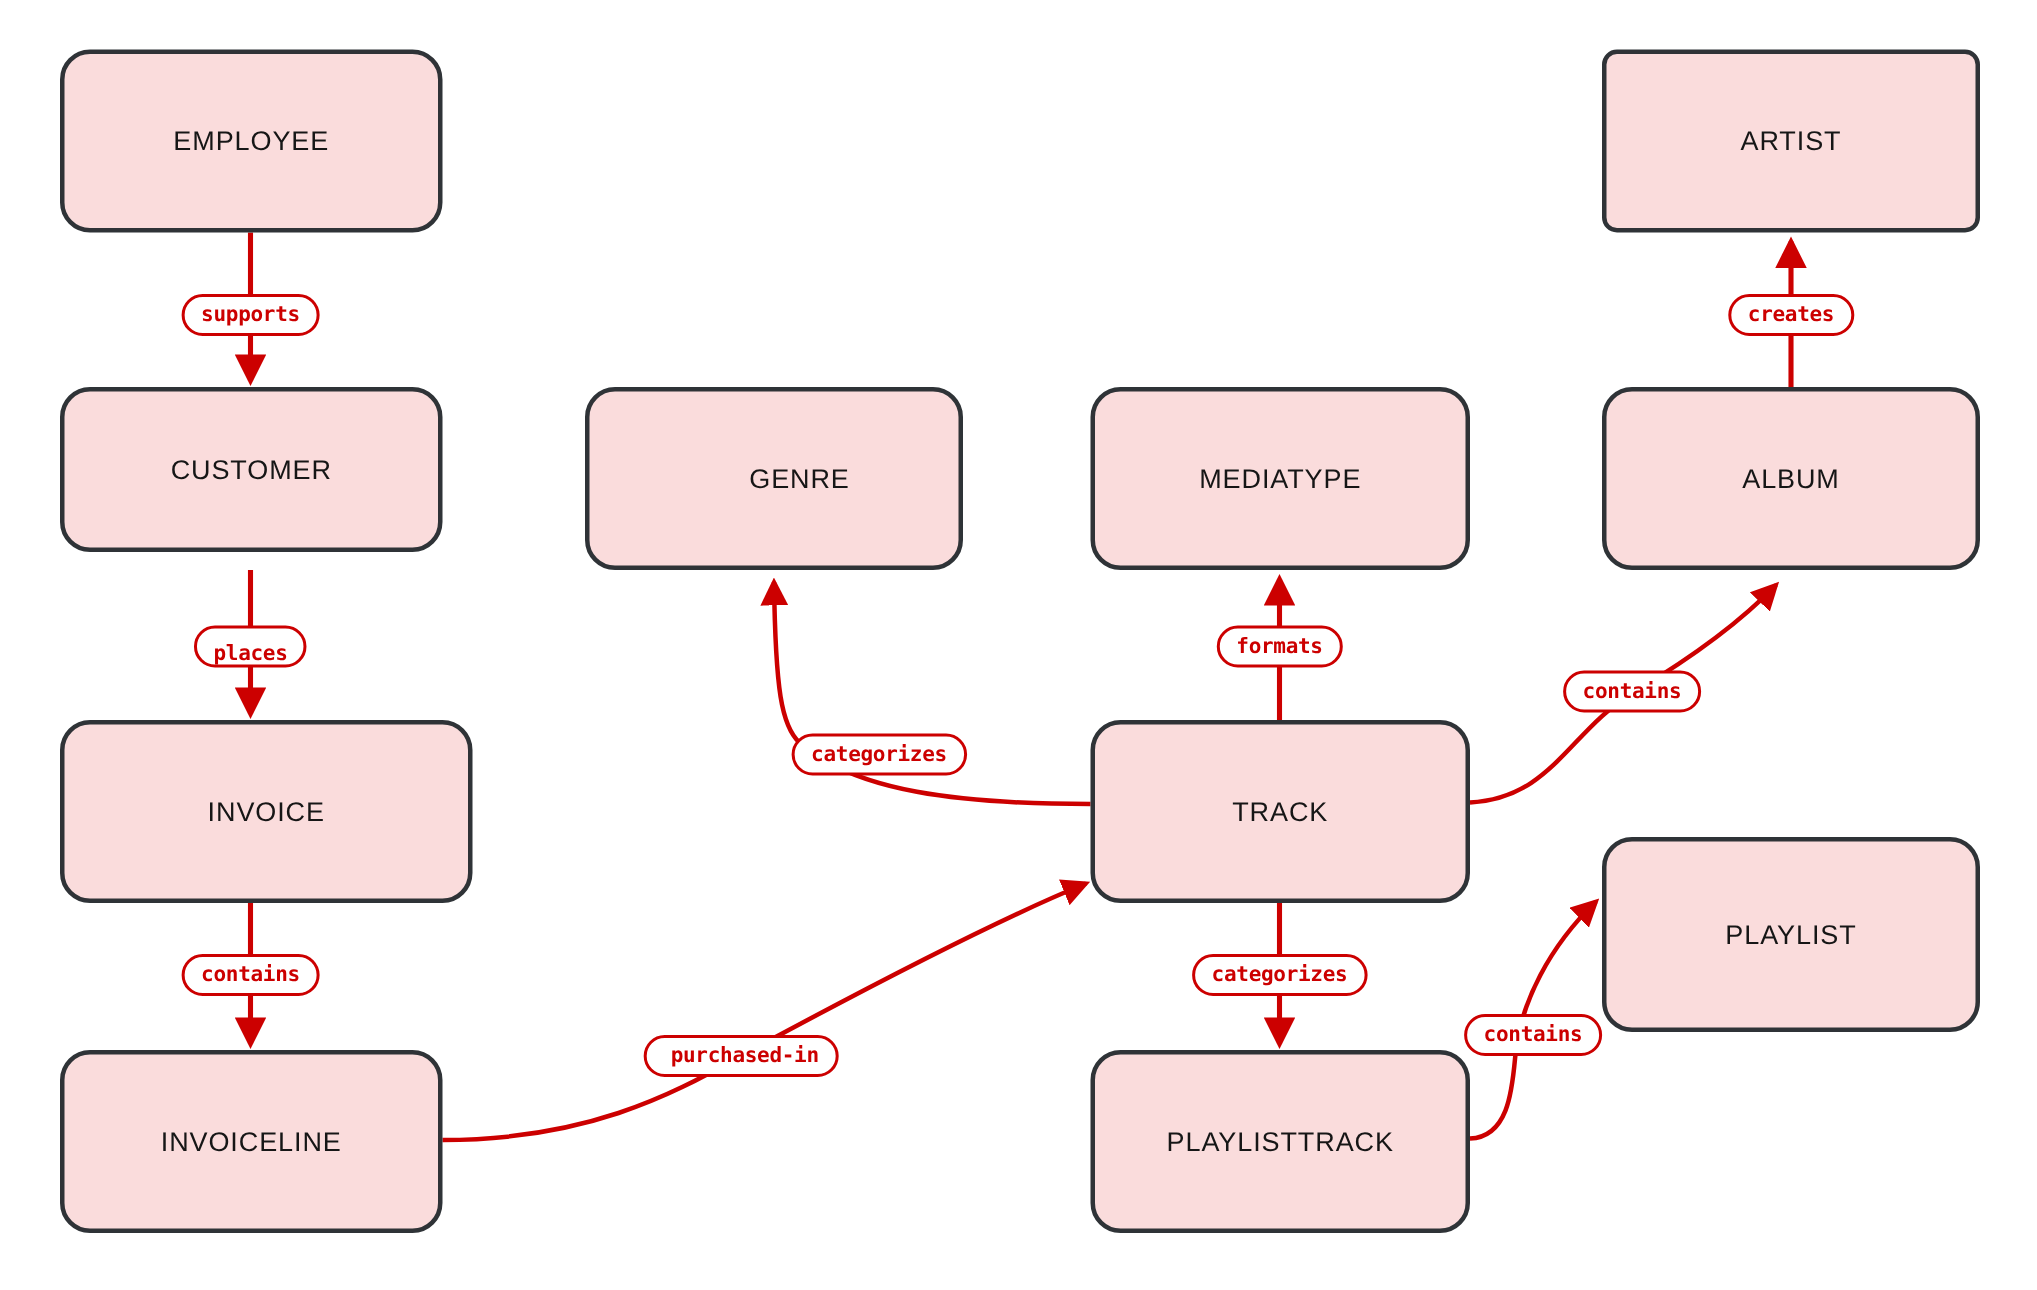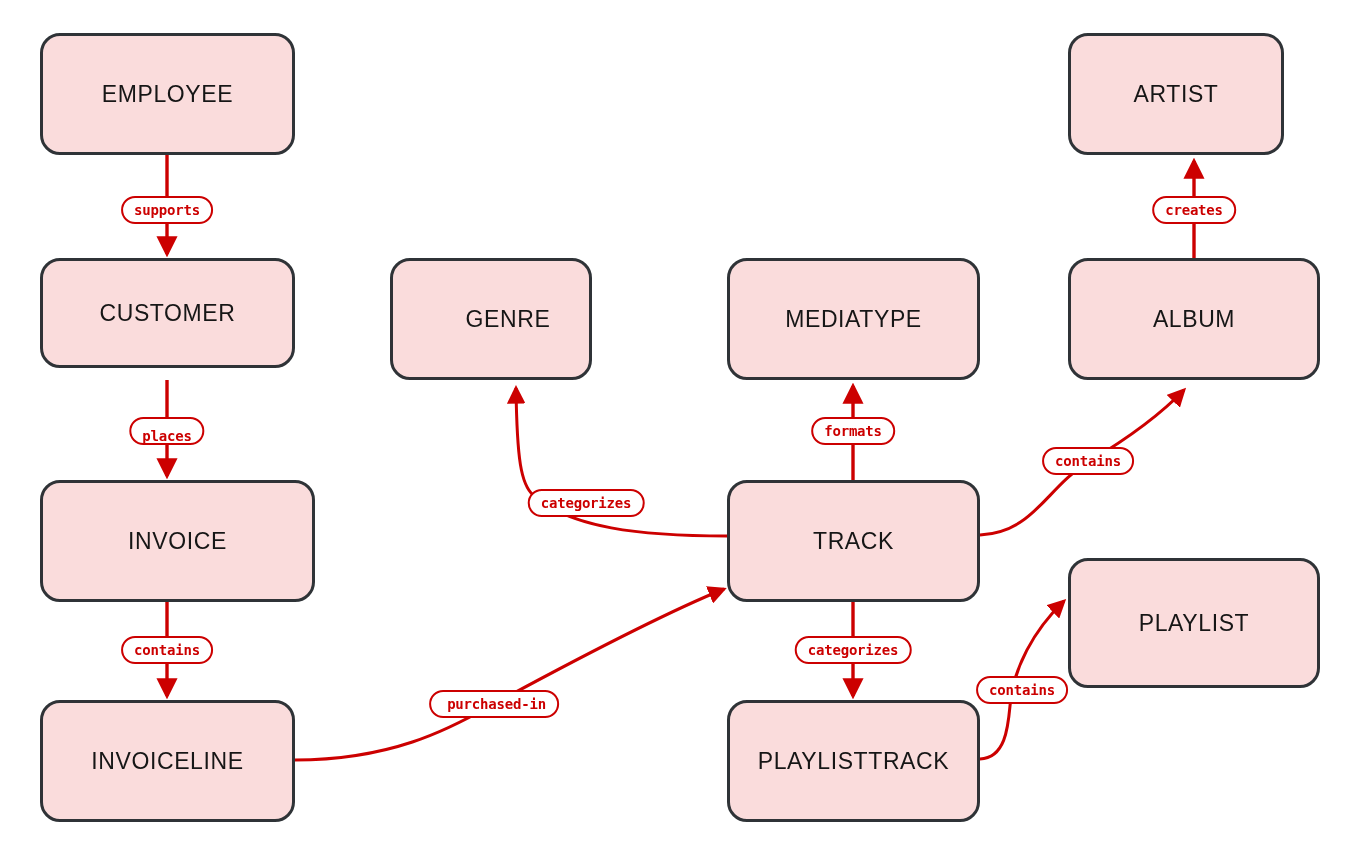--- a/index.html
+++ b/index.html
@@ -9,21 +9,21 @@
   .node{
     position:absolute;
     box-sizing:border-box;
     background:#fadcdc;
     border:3px solid #2f3337;
     border-radius:20px;
     display:flex;align-items:center;justify-content:center;
   }
   .node-label{
     font-family:"Liberation Sans",sans-serif;
-    font-size:23px;
+    font-size:18px;
     letter-spacing:.6px;
     color:#161616;
     font-weight:400;
     white-space:nowrap;
     user-select:none;
   }
   .elabel{
     position:absolute;
     box-sizing:border-box;
     background:#ffffff;
@@ -86,37 +86,37 @@
   </div>
 
   <div class="node" style="left:40px;top:480px;width:275px;height:122px;">
     <span class="node-label">INVOICE</span>
   </div>
 
   <div class="node" style="left:40px;top:700px;width:255px;height:122px;">
     <span class="node-label">INVOICELINE</span>
   </div>
 
-  <div class="node" style="left:390px;top:258px;width:202px;height:122px;padding-left:34px;">
+  <div class="node" style="left:390px;top:258px;width:252px;height:122px;padding-left:34px;">
     <span class="node-label">GENRE</span>
   </div>
 
   <div class="node" style="left:727px;top:258px;width:253px;height:122px;">
     <span class="node-label">MEDIATYPE</span>
   </div>
 
   <div class="node" style="left:727px;top:480px;width:253px;height:122px;">
     <span class="node-label">TRACK</span>
   </div>
 
   <div class="node" style="left:727px;top:700px;width:253px;height:122px;">
     <span class="node-label">PLAYLISTTRACK</span>
   </div>
 
-  <div class="node" style="left:1068px;top:33px;width:216px;height:122px;">
+  <div class="node" style="left:1068px;top:33px;width:252px;height:122px;border-radius:10px;">
     <span class="node-label">ARTIST</span>
   </div>
 
   <div class="node" style="left:1068px;top:258px;width:252px;height:122px;">
     <span class="node-label">ALBUM</span>
   </div>
 
   <div class="node" style="left:1068px;top:558px;width:252px;height:130px;">
     <span class="node-label">PLAYLIST</span>
   </div>

